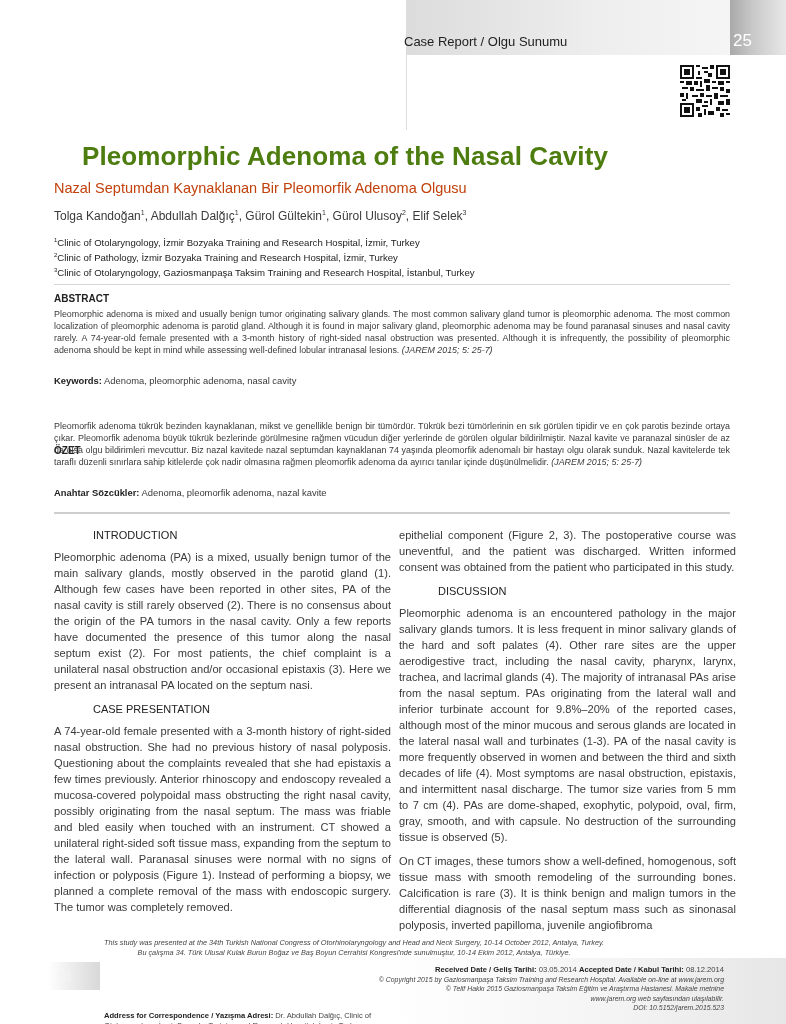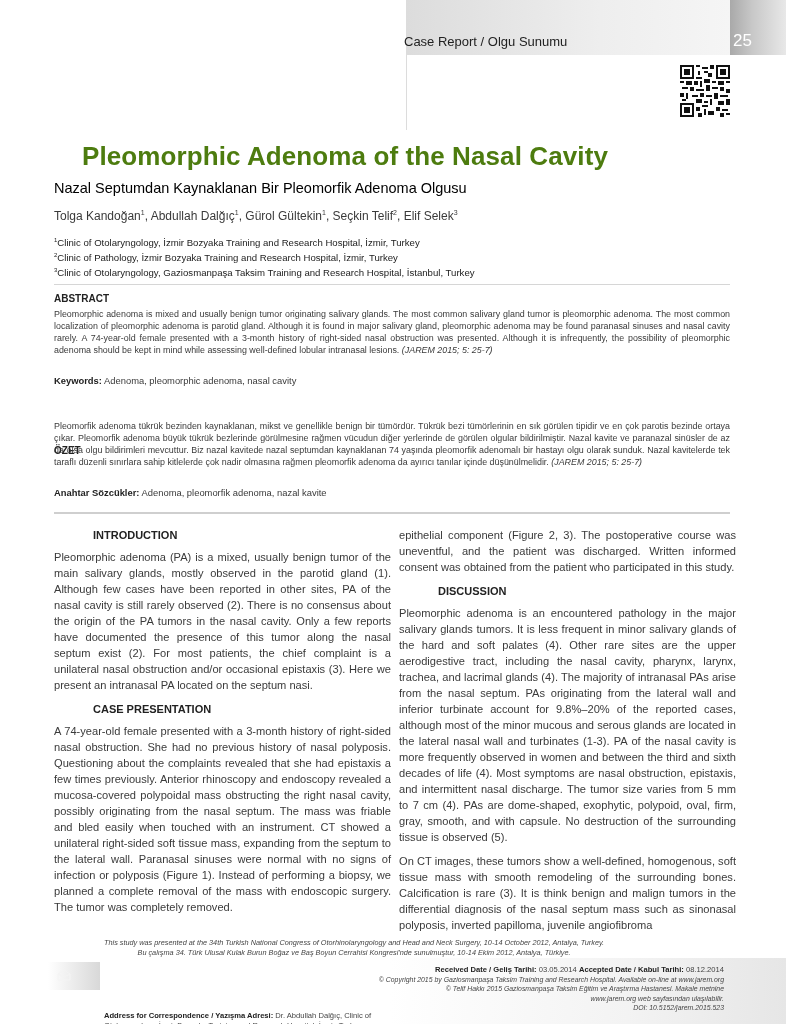--- a/index.html
+++ b/index.html
@@ -27,21 +27,21 @@
   }
   .qr {
     position: absolute; left: 680px; top: 65px; width: 50px; height: 52px;
   }
 
   .title {
     position: absolute; left: 54px; top: 141px; font-size: 26px; font-weight: bold;
     color: #4d7c0f; font-family: "Liberation Sans", sans-serif; letter-spacing: 0.1px; margin-left: 28px;
   }
   .subtitle {
-    position: absolute; left: 54px; top: 180px; font-size: 14.5px; color: #000000;
+    position: absolute; left: 54px; top: 180px; font-size: 14.5px; color: #c2410c;
     font-family: "Liberation Sans", sans-serif;
   }
   .authors {
     position: absolute; left: 54px; top: 209px; font-size: 12px; color: #3a3a3a;
     font-family: "Liberation Sans", sans-serif;
   }
   .authors sup { font-size: 7px; }
   .affiliations {
     position: absolute; left: 54px; top: 234px; font-size: 9.6px; line-height: 13px; color: #222;
     font-family: "Liberation Sans", sans-serif;
@@ -61,21 +61,21 @@
   .kw {
     position: absolute; left: 54px; font-size: 9.4px; color: #3a3a3a;
     font-family: "Liberation Sans", sans-serif;
   }
   .kw b { color: #222; }
 
   .col {
     position: absolute; width: 337px; font-family: "Liberation Sans", sans-serif;
     font-size: 11.1px; line-height: 16px; color: #3a3a3a; text-align: justify;
   }
-  .col h3 { font-size: 11px; font-weight: bold; color: #222; margin: 0 0 6px 0; padding-left: 39px; }
+  .col h3 { font-size: 11px; font-weight: normal; color: #222; margin: 0 0 6px 0; padding-left: 39px; }
   .col p { margin: 0 0 8px 0; }
 
   .footnote {
     position: absolute; left: 104px; top: 938px; font-size: 7.3px; line-height: 10px; font-style: italic;
     color: #444; font-family: "Liberation Sans", sans-serif; text-align: center;
   }
   .footer-band {
     position: absolute; left: 390px; top: 958px; width: 396px; height: 66px;
     background: linear-gradient(90deg, #ffffff 0%, #f3f3f3 60%, #e6e6e6 100%);
   }
@@ -163,21 +163,21 @@
       <rect x="23" y="24" width="2" height="1"></rect>
   </g>
 </svg>
 
 <div class="title">Pleomorphic Adenoma of the Nasal Cavity</div>
 <div class="subtitle">Nazal Septumdan Kaynaklanan Bir Pleomorfik Adenoma Olgusu</div>
 <div class="authors">
   <span>Tolga Kandoğan</span><sup>1</sup>,
   <span>Abdullah Dalğıç</span><sup>1</sup>,
   <span>Gürol Gültekin</span><sup>1</sup>,
-  <span>Seçkin Telif</span><sup>2</sup>,
+  <span>Gürol Ulusoy</span><sup>2</sup>,
   <span>Elif Selek</span><sup>3</sup>
 </div>
 <div class="affiliations">
   <div><sup>1</sup><span>Clinic of Otolaryngology, İzmir Bozyaka Training and Research Hospital, İzmir, Turkey</span></div>
   <div><sup>2</sup><span>Clinic of Pathology, İzmir Bozyaka Training and Research Hospital, İzmir, Turkey</span></div>
   <div><sup>3</sup><span>Clinic of Otolaryngology, Gaziosmanpaşa Taksim Training and Research Hospital, İstanbul, Turkey</span></div>
 </div>
 
 <div class="rule" style="top:284px; width:676px;"></div>
 

